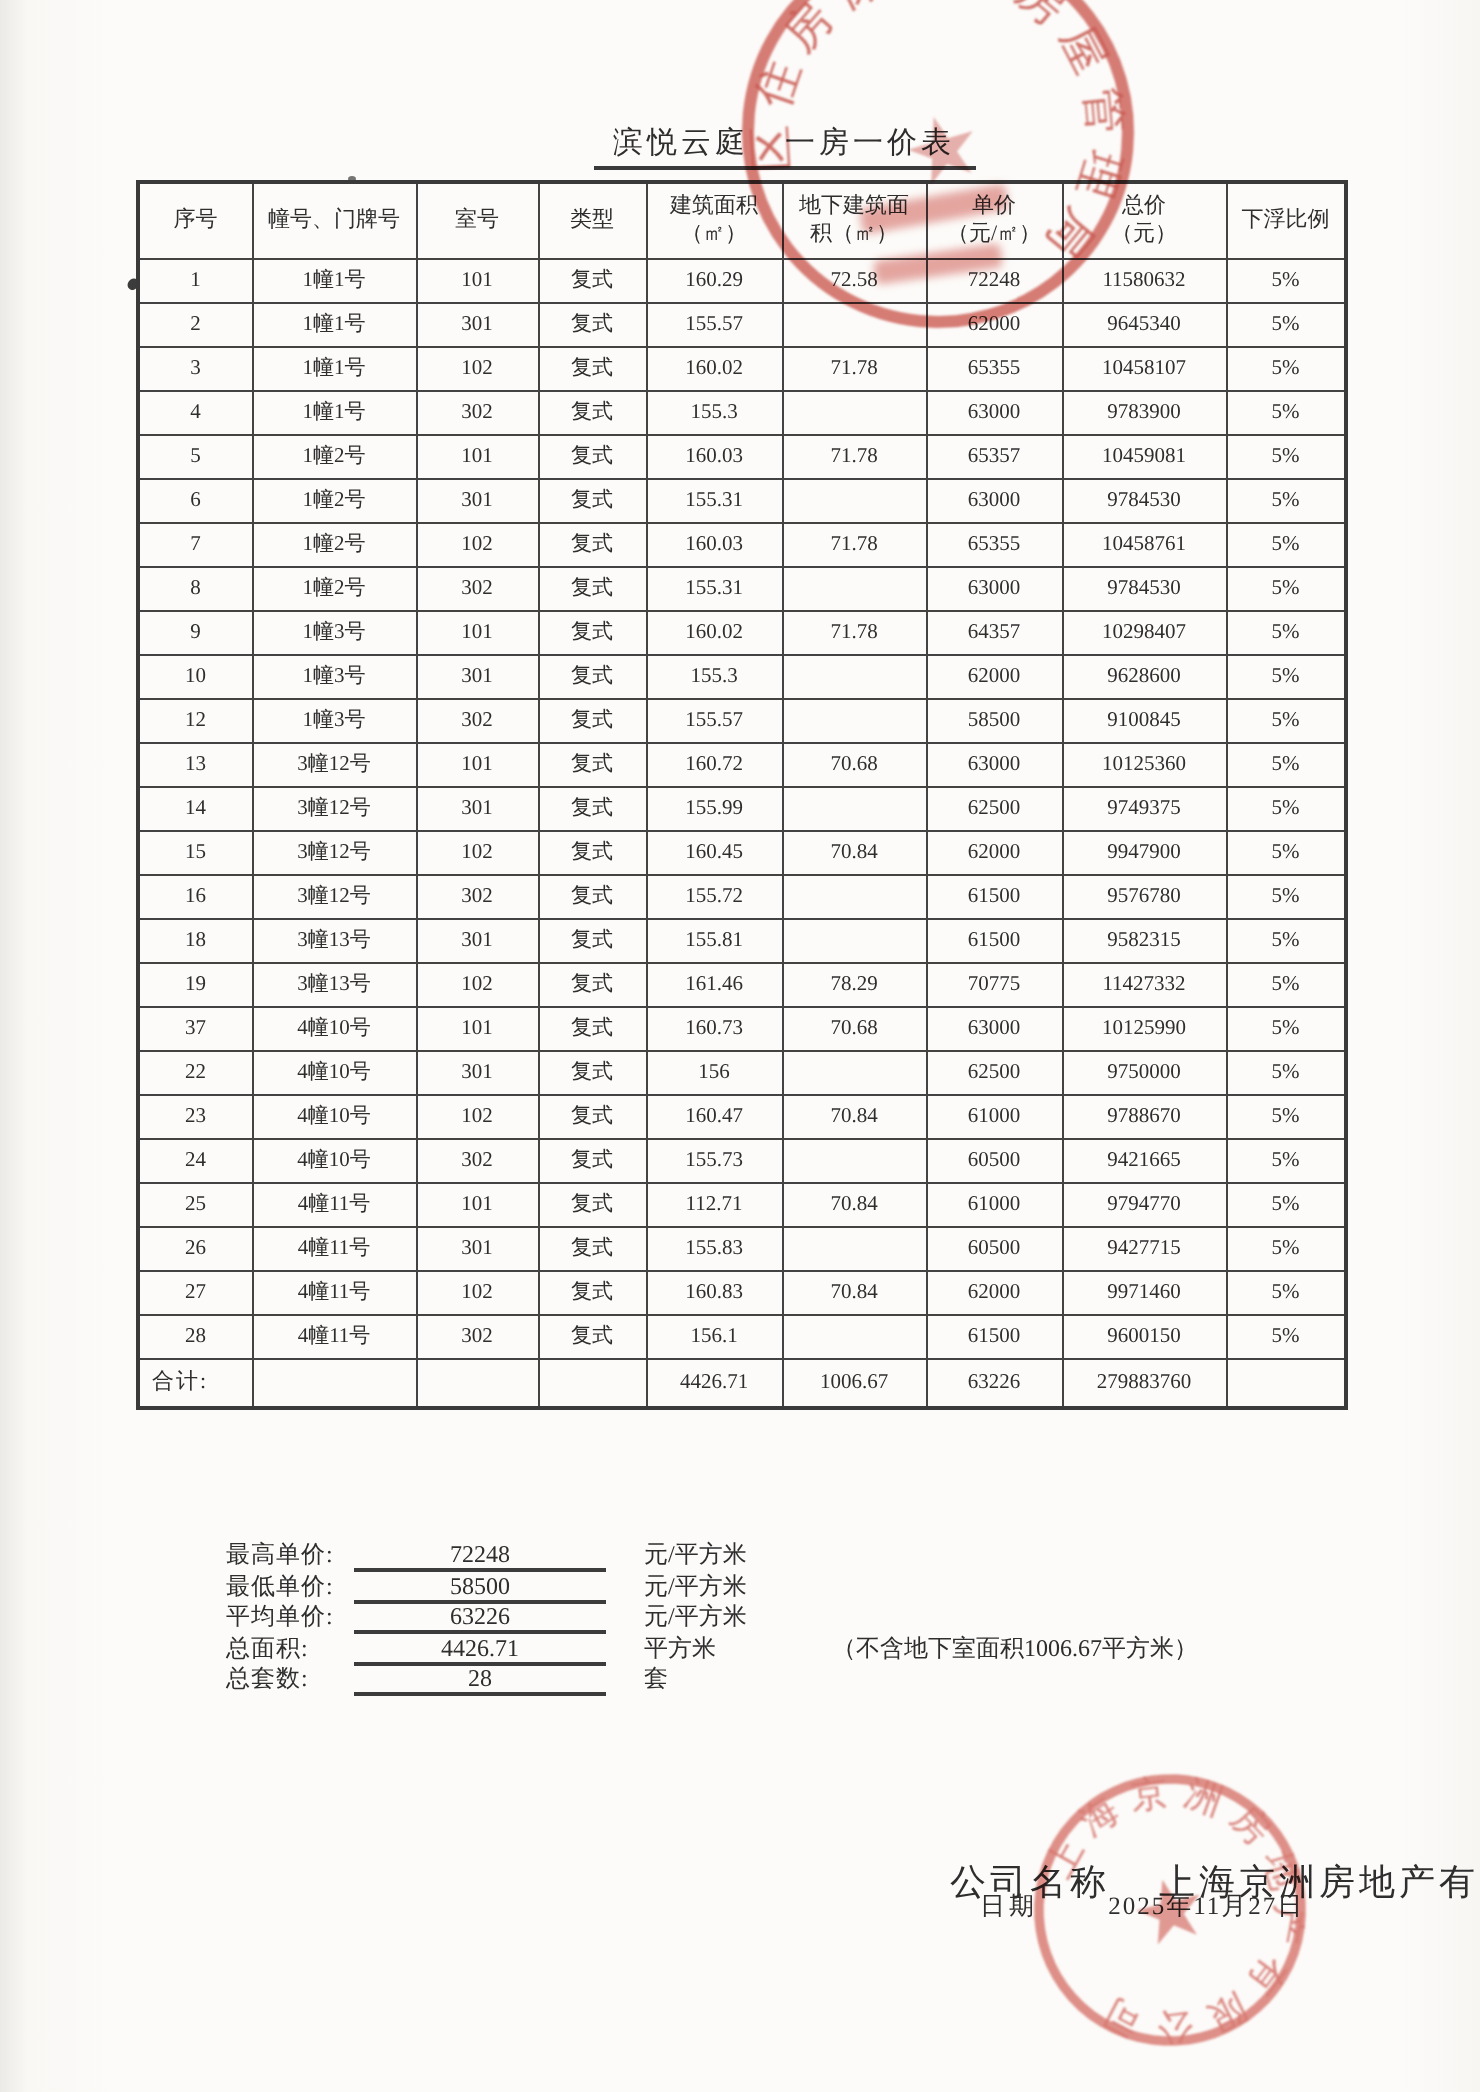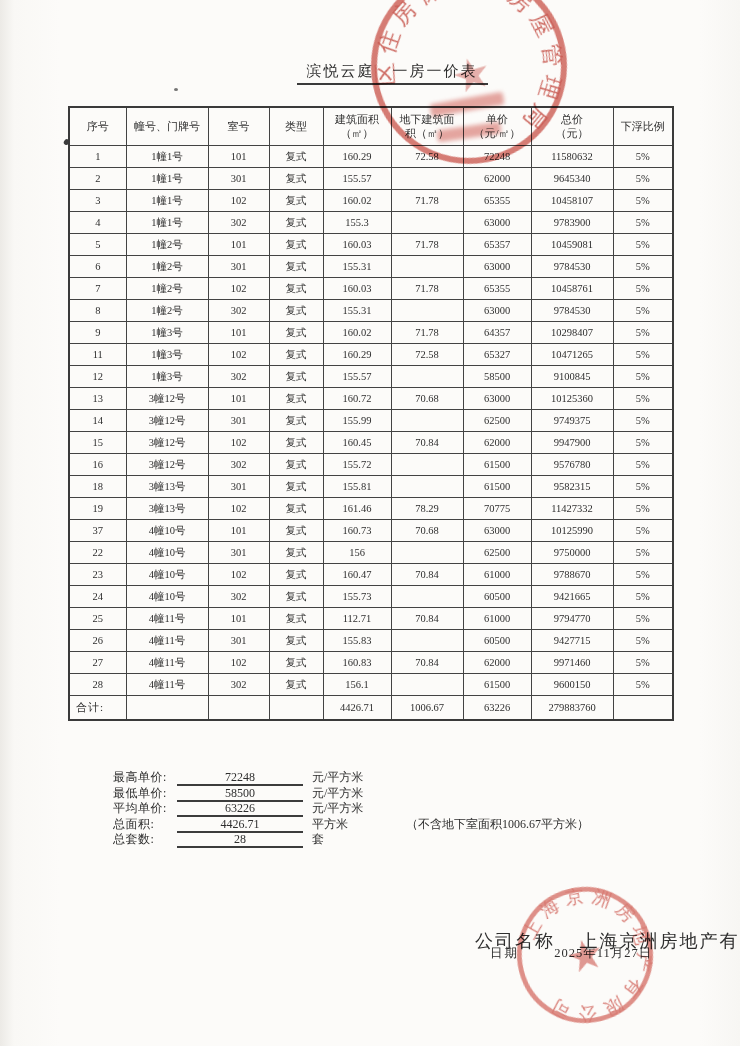--- a/index.html
+++ b/index.html
@@ -14,21 +14,21 @@
   }
   .speck{position:absolute;background:#3c3c3c;border-radius:50%;}
   .s1{left:64px;top:139px;width:5px;height:6px;transform:rotate(30deg);border-radius:60% 40% 50% 50%;}
   .s2{left:174px;top:88px;width:4px;height:3px;opacity:.7;}
 
   .title{position:absolute;top:62px;left:0;width:740px;text-align:center;transform:translateX(22px);}
   .title .tline{display:inline-block;border-bottom:2px solid #3a3a3a;padding:0 10px 2px 10px;font-size:15px;letter-spacing:2px;}
   .title .tgap{display:inline-block;width:18px;}
 
   table.price-table{
-    position:absolute;left:68px;top:106px;width:604px;
+    position:absolute;left:68px;top:90px;width:604px;
     border-collapse:collapse;table-layout:fixed;
     font-size:10.5px;
   }
   .price-table th,.price-table td{
     border:1px solid #434343;
     text-align:center;vertical-align:middle;
     padding:0;overflow:hidden;
   }
   .price-table th{
     height:37px;font-weight:normal;font-size:11px;
@@ -38,21 +38,21 @@
   .price-table{border:2px solid #3a3a3a;}
   .price-table thead tr{border-bottom:1.5px solid #3a3a3a;}
   .total-row td{height:23px;line-height:23px;}
   .total-row td.total-label{text-align:left;padding-left:6px;font-size:11px;letter-spacing:1px;}
 
   .summary{position:absolute;left:113px;top:771px;font-size:12px;}
   .sum-row{display:flex;align-items:flex-end;height:15.4px;}
   .sum-label{display:inline-block;width:64px;letter-spacing:.5px;}
   .sum-value{display:inline-block;width:126px;text-align:center;border-bottom:2px solid #3c3c3c;line-height:14px;}
   .sum-value.no-line{border-bottom:2px solid transparent;}
-  .sum-unit{display:inline-block;margin-left:9px;width:86px;}
+  .sum-unit{display:inline-block;margin-left:19px;width:86px;}
   .sum-note{display:inline-block;margin-left:8px;white-space:nowrap;}
 
   .sig-company{position:absolute;left:475px;top:929px;font-size:18px;white-space:nowrap;}
   .sig-company .lab{letter-spacing:2px;}
   .sig-company .val{margin-left:20px;letter-spacing:2px;}
   .sig-date{position:absolute;left:490px;top:945px;font-size:12.5px;white-space:nowrap;}
   .sig-date .lab{letter-spacing:2px;}
   .sig-date .val{margin-left:32px;letter-spacing:1px;}
 
   .stamp{position:absolute;mix-blend-mode:multiply;pointer-events:none;}
@@ -197,28 +197,28 @@
           <td>1幢3号</td>
           <td>101</td>
           <td>复式</td>
           <td>160.02</td>
           <td>71.78</td>
           <td>64357</td>
           <td>10298407</td>
           <td>5%</td>
         </tr>
         <tr>
-          <td>11</td>
+          <td>10</td>
           <td>1幢3号</td>
-          <td>102</td>
-          <td>复式</td>
-          <td>160.29</td>
-          <td>72.58</td>
-          <td>65327</td>
-          <td>10471265</td>
+          <td>301</td>
+          <td>复式</td>
+          <td>155.3</td>
+          <td></td>
+          <td>62000</td>
+          <td>9628600</td>
           <td>5%</td>
         </tr>
         <tr>
           <td>12</td>
           <td>1幢3号</td>
           <td>302</td>
           <td>复式</td>
           <td>155.57</td>
           <td></td>
           <td>58500</td>

